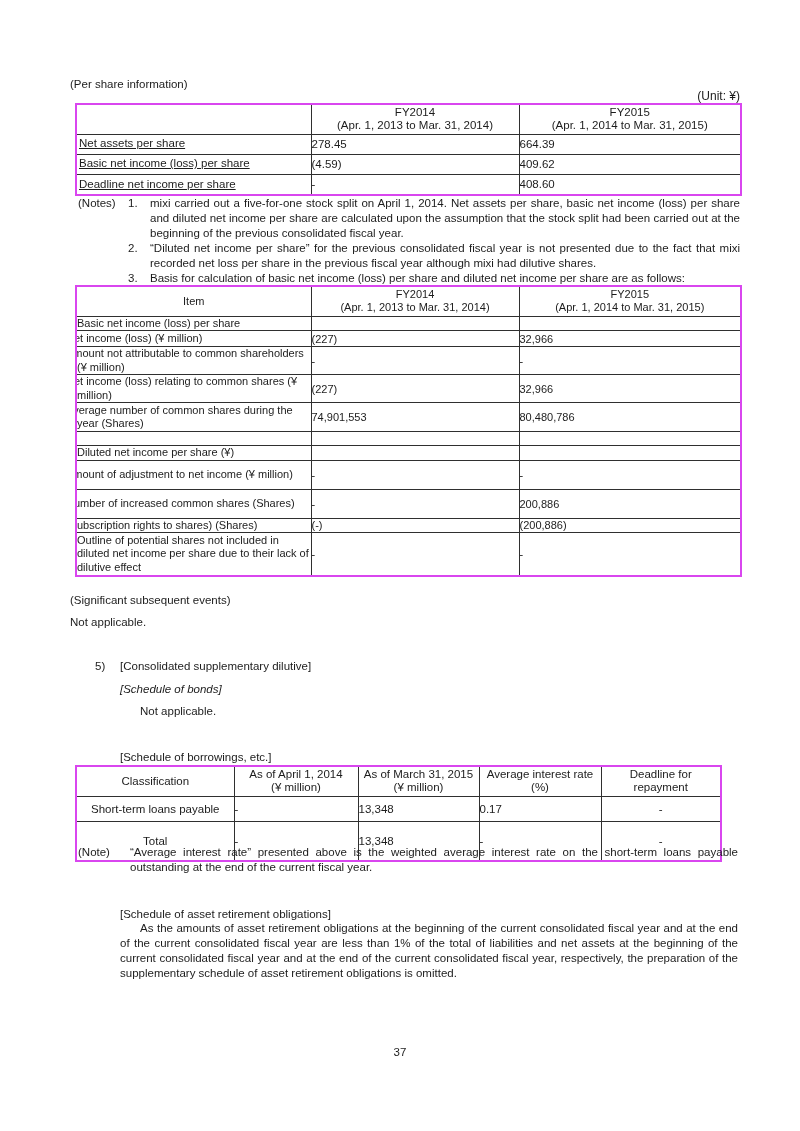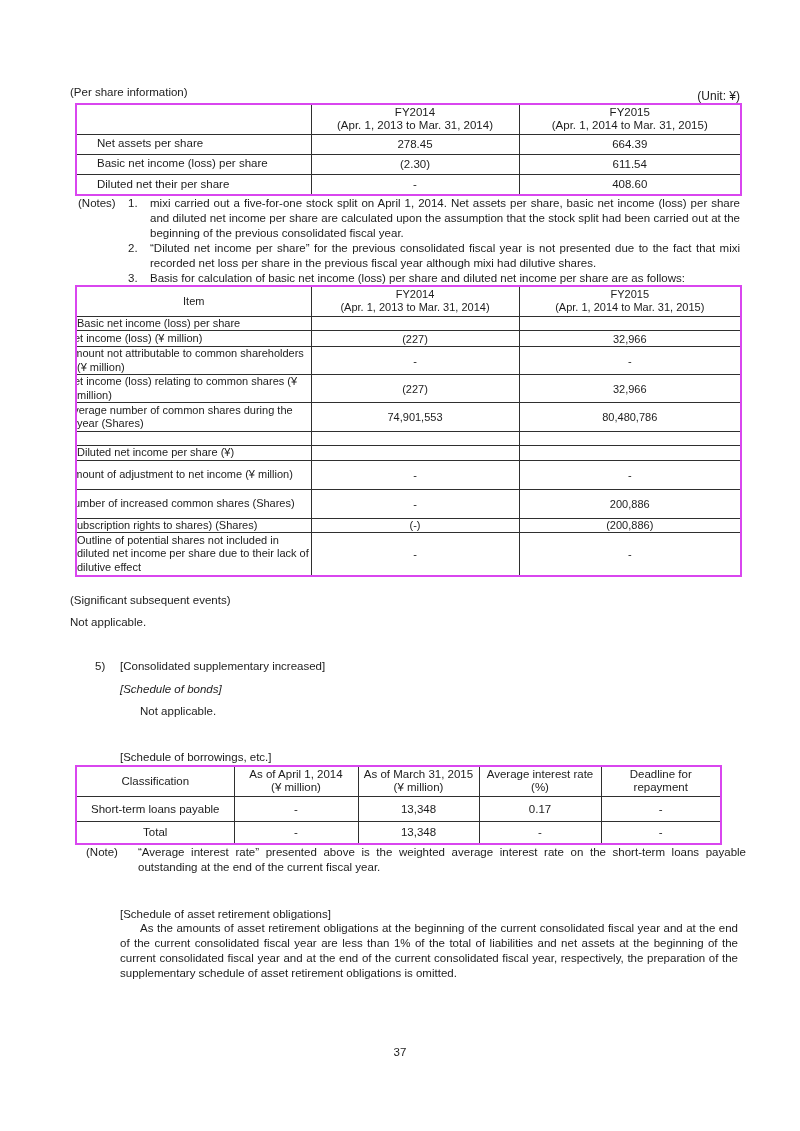--- a/index.html
+++ b/index.html
@@ -16,48 +16,48 @@
   table.tbl td,table.tbl th{
     border:1px solid #2f2f2f;font-weight:normal;vertical-align:middle;
     overflow:hidden;padding:0;
   }
   .t1{font-size:11.5px;}
   .t2{font-size:11px;}
   .t3{font-size:11.5px;}
   .hdr{text-align:center;line-height:13.5px;}
   .hdr span{display:block;}
   .lbl{text-align:left;line-height:13.5px;padding:1px 4px;}
-  .lbl.pad6{padding-left:20px;}
+  .lbl.pad6{padding-left:2px;text-decoration:underline;}
   .lvl1{padding-left:34px;text-indent:-11px;}
-  .val{text-align:center;padding:1px 10px 1px 2px;}
+  .val{text-align:left;padding:1px 10px 1px 2px;}
   .ctr{text-align:center;padding:1px 4px;}
 
   
   .notes{display:flex;font-size:11.5px;line-height:15px;}
   .notes-label{width:50px;flex:none;}
   .note-item{display:flex;}
   .note-num{width:22px;flex:none;}
   .note-text{flex:1;text-align:justify;}
 
-  .single-note{display:flex;font-size:11.5px;line-height:15px;margin-left:8px;}
+  .single-note{display:flex;font-size:11.5px;line-height:15px;}
   .single-note .note-label{width:52px;flex:none;}
   .single-note .note-body{flex:1;text-align:justify;}
 
   .supp-head{display:flex;font-size:11.5px;line-height:15px;}
   .supp-num{width:25px;flex:none;}
 
   .just-para{font-size:11.5px;line-height:15px;text-align:justify;text-indent:20px;}
   .pagenum{width:100%;text-align:center;font-size:11.5px;}
 </style>
 </head>
 <body>
 
 <div id="page">
 
-  <div class="abs body-text" style="top:77px;left:70px;margin-top:8px;">(Per share information)</div>
+  <div class="abs body-text" style="top:77px;left:70px;">(Per share information)</div>
 
   <div class="abs" style="top:89px;left:70px;width:670px;text-align:right;font-size:12px;">(Unit: ¥)</div>
 
   <table class="tbl t1 abs" style="top:103px;left:75px;width:665px;">
     <colgroup>
         <col style="width:235px">
         <col style="width:208px">
         <col style="width:222px">
       </colgroup>
     <tbody>
@@ -72,25 +72,25 @@
         <span>(Apr. 1, 2014 to Mar. 31, 2015)</span>
       </th>
     </tr>
     <tr style="height:20px">
       <td class="lbl pad6">Net assets per share</td>
       <td class="val">278.45</td>
       <td class="val">664.39</td>
     </tr>
     <tr style="height:20px">
       <td class="lbl pad6">Basic net income (loss) per share</td>
-      <td class="val">(2.30)</td>
-      <td class="val">611.54</td>
+      <td class="val">(4.59)</td>
+      <td class="val">409.62</td>
     </tr>
     <tr style="height:21px">
-      <td class="lbl pad6">Diluted net their per share</td>
+      <td class="lbl pad6">Deadline net income per share</td>
       <td class="val">-</td>
       <td class="val">408.60</td>
     </tr>
   </tbody>
     </table>
 
   <div class="abs notes" style="top:196px;left:78px;width:662px;">
     <div class="notes-label">(Notes)</div>
     <div style="flex:1">
       <div class="note-item">
@@ -182,21 +182,21 @@
       <td class="val">-</td>
     </tr>
   </tbody>
     </table>
 
   <div class="abs body-text" style="top:593px;left:70px;">(Significant subsequent events)</div>
   <div class="abs body-text" style="top:615px;left:70px;">Not applicable.</div>
 
   <div class="abs supp-head" style="top:659px;left:95px;">
     <div class="supp-num">5)</div>
-    <div>[Consolidated supplementary increased]</div>
+    <div>[Consolidated supplementary dilutive]</div>
   </div>
 
   <div class="abs body-text" style="top:682px;left:120px;font-style:italic;">[Schedule of bonds]</div>
   <div class="abs body-text" style="top:704px;left:140px;">Not applicable.</div>
 
   <div class="abs body-text" style="top:750px;left:120px;">[Schedule of borrowings, etc.]</div>
 
   <table class="tbl t3 abs" style="top:765px;left:75px;width:645px;">
     <colgroup>
         <col style="width:158px">
@@ -227,21 +227,21 @@
         <span>repayment</span>
       </th>
     </tr>
     <tr style="height:25px">
       <td class="ctr">Short-term loans payable</td>
       <td class="val">-</td>
       <td class="val">13,348</td>
       <td class="val">0.17</td>
       <td class="ctr">-</td>
     </tr>
-    <tr style="height:23px">
+    <tr style="height:40px">
       <td class="ctr">Total</td>
       <td class="val">-</td>
       <td class="val">13,348</td>
       <td class="val">-</td>
       <td class="ctr">-</td>
     </tr>
   </tbody>
     </table>
 
   <div class="abs single-note" style="top:845px;left:78px;width:660px;">

